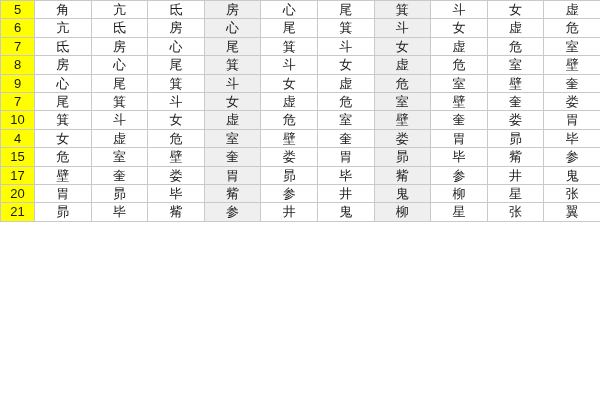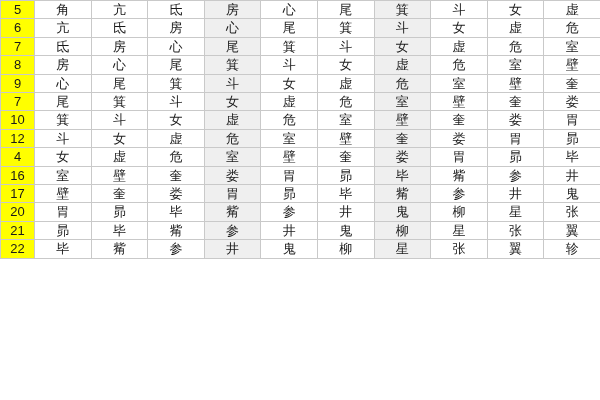--- a/index.html
+++ b/index.html
@@ -164,57 +164,44 @@
           <td class="cell">女</td>
           <td class="cell shaded">虚</td>
           <td class="cell">危</td>
           <td class="cell">室</td>
           <td class="cell shaded">壁</td>
           <td class="cell">奎</td>
           <td class="cell">娄</td>
           <td class="cell">胃</td>
         </tr>
         <tr>
-          <td class="rowhead">12</td>
-          <td class="cell">斗</td>
-          <td class="cell">女</td>
-          <td class="cell">虚</td>
-          <td class="cell shaded">危</td>
+          <td class="rowhead">4</td>
+          <td class="cell">女</td>
+          <td class="cell">虚</td>
+          <td class="cell">危</td>
+          <td class="cell shaded">室</td>
+          <td class="cell">壁</td>
+          <td class="cell">奎</td>
+          <td class="cell shaded">娄</td>
+          <td class="cell">胃</td>
+          <td class="cell">昴</td>
+          <td class="cell">毕</td>
+        </tr>
+        <tr>
+          <td class="rowhead">15</td>
+          <td class="cell">危</td>
           <td class="cell">室</td>
           <td class="cell">壁</td>
           <td class="cell shaded">奎</td>
           <td class="cell">娄</td>
           <td class="cell">胃</td>
-          <td class="cell">昴</td>
-        </tr>
-        <tr>
-          <td class="rowhead">4</td>
-          <td class="cell">女</td>
-          <td class="cell">虚</td>
-          <td class="cell">危</td>
-          <td class="cell shaded">室</td>
-          <td class="cell">壁</td>
-          <td class="cell">奎</td>
-          <td class="cell shaded">娄</td>
-          <td class="cell">胃</td>
-          <td class="cell">昴</td>
-          <td class="cell">毕</td>
-        </tr>
-        <tr>
-          <td class="rowhead">16</td>
-          <td class="cell">室</td>
-          <td class="cell">壁</td>
-          <td class="cell">奎</td>
-          <td class="cell shaded">娄</td>
-          <td class="cell">胃</td>
-          <td class="cell">昴</td>
-          <td class="cell shaded">毕</td>
+          <td class="cell shaded">昴</td>
+          <td class="cell">毕</td>
           <td class="cell">觜</td>
           <td class="cell">参</td>
-          <td class="cell">井</td>
         </tr>
         <tr>
           <td class="rowhead">17</td>
           <td class="cell">壁</td>
           <td class="cell">奎</td>
           <td class="cell">娄</td>
           <td class="cell shaded">胃</td>
           <td class="cell">昴</td>
           <td class="cell">毕</td>
           <td class="cell shaded">觜</td>
@@ -241,29 +228,16 @@
           <td class="cell">毕</td>
           <td class="cell">觜</td>
           <td class="cell shaded">参</td>
           <td class="cell">井</td>
           <td class="cell">鬼</td>
           <td class="cell shaded">柳</td>
           <td class="cell">星</td>
           <td class="cell">张</td>
           <td class="cell">翼</td>
         </tr>
-        <tr>
-          <td class="rowhead">22</td>
-          <td class="cell">毕</td>
-          <td class="cell">觜</td>
-          <td class="cell">参</td>
-          <td class="cell shaded">井</td>
-          <td class="cell">鬼</td>
-          <td class="cell">柳</td>
-          <td class="cell shaded">星</td>
-          <td class="cell">张</td>
-          <td class="cell">翼</td>
-          <td class="cell">轸</td>
-        </tr>
       </tbody>
   </table>
   <div class="bottom-pad"></div>
 </div>
 
 </body></html>

